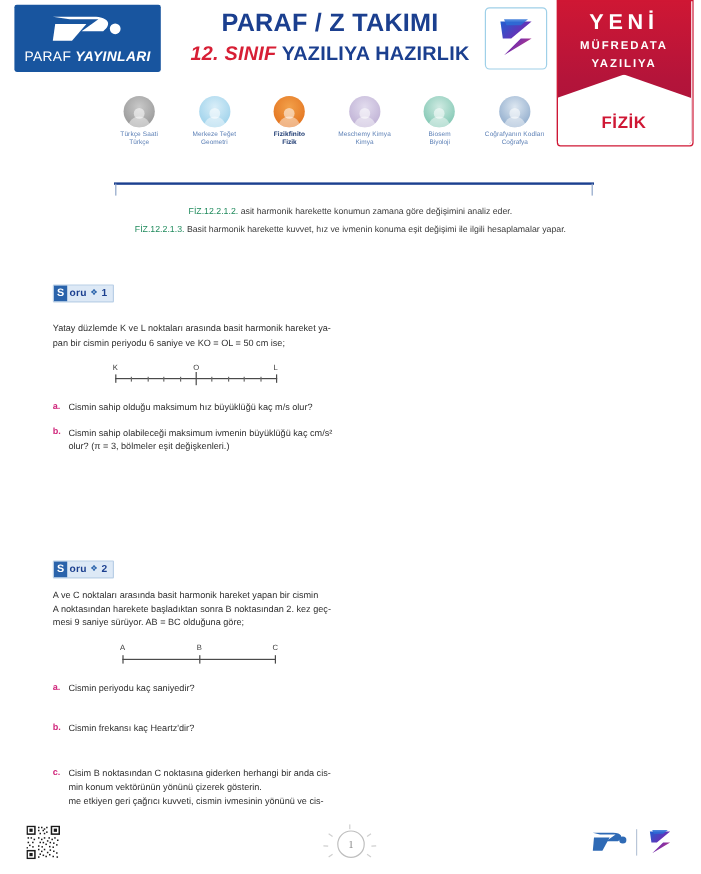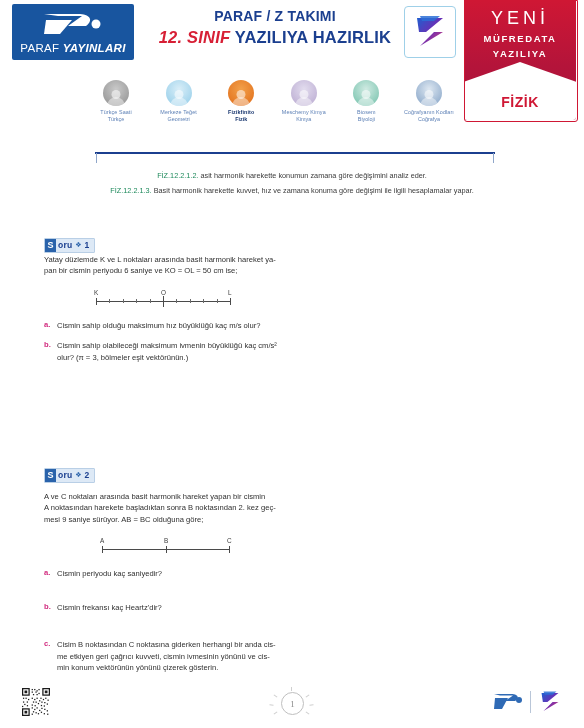--- a/index.html
+++ b/index.html
@@ -26,37 +26,37 @@
   }
   .paraf-logo-text{
     font-size:11.5px;font-weight:bold;color:#ffffff;letter-spacing:.3px;
     margin-bottom:6px;font-style:italic;white-space:nowrap;
   }
   .paraf-logo-text .b{font-style:normal;font-weight:normal;}
 
   .title-block{
     position:absolute;left:150px;top:8px;width:250px;text-align:center;
   }
-  .title-1{font-size:14px;font-weight:bold;color:#1b3f8f;letter-spacing:.2px;}
+  .title-1{font-size:21px;font-weight:bold;color:#1b3f8f;letter-spacing:.2px;}
   .title-2{font-size:16.5px;font-weight:bold;color:#1b3f8f;margin-top:4px;letter-spacing:.2px;}
   .title-2 .red{color:#d71f35;font-style:italic;}
 
   .zbox{
     position:absolute;left:404px;top:6px;width:50px;height:50px;
     border:1px solid #9fd0e8;border-radius:4px;background:#fff;
     display:flex;align-items:center;justify-content:center;
   }
 
   .yeni-banner{
     position:absolute;left:464px;top:0px;width:112px;height:120px;
     background:linear-gradient(180deg,#cf1734 0%,#b4143a 55%,#a8123a 100%);
     border-radius:0 0 3px 3px;
     text-align:center;overflow:hidden;
   }
-  .yeni-t1{font-size:18px;font-weight:normal;color:#fff;letter-spacing:4px;margin-top:8px;}
+  .yeni-t1{font-size:18px;font-weight:bold;color:#fff;letter-spacing:4px;margin-top:8px;}
   .yeni-t2{font-size:9.5px;font-weight:bold;color:#fff;letter-spacing:1.6px;margin-top:4px;line-height:11px;}
   .yeni-arrow{
     position:absolute;bottom:0;left:0;width:112px;height:58px;background:#fff;
     clip-path:polygon(50% 0%, 100% 34%, 100% 100%, 0% 100%, 0% 34%);
   }
   .fizik-label{
     position:absolute;bottom:10px;left:0;width:112px;text-align:center;
     font-size:14px;font-weight:bold;color:#cf1734;letter-spacing:.5px;
   }
   .yeni-outline{
@@ -232,32 +232,32 @@
         <div class="av-name">Coğrafyanın Kodları</div>
         <div class="av-sub">Coğrafya</div>
       </div>
     </div>
 
   <div class="obj-rule"></div>
   <div class="obj-tick-l"></div>
   <div class="obj-tick-r"></div>
   <div class="objectives" id="objectives-list">
       <div class="obj-line"><span class="obj-code">FİZ.12.2.1.2.</span><span> asit harmonik harekette konumun zamana göre değişimini analiz eder.</span></div>
-      <div class="obj-line"><span class="obj-code">FİZ.12.2.1.3.</span><span> Basit harmonik harekette kuvvet, hız ve zamana konuma göre değişimi ile ilgili hesaplamalar yapar.</span></div>
+      <div class="obj-line"><span class="obj-code">FİZ.12.2.1.3.</span><span> Basit harmonik harekette kuvvet, hız ve ivmenin konuma eşit değişimi ile ilgili hesaplamalar yapar.</span></div>
     </div>
 
   <div style="position:absolute;left:44px;top:234px;">
     <div class="qbadge">
       <span class="sq">S</span>
       <span class="txt">oru</span>
       <span class="dia">❖</span>
       <span class="num">1</span>
     </div>
 
-    <div class="qbody" style="margin-top:1px;">
+    <div class="qbody" style="margin-top:16px;">
       <div>Yatay düzlemde K ve L noktaları arasında basit harmonik hareket ya-</div>
       <div>pan bir cismin periyodu 6 saniye ve KO = OL = 50 cm ise;</div>
     </div>
 
     <div class="numline" style="width:232px;margin-top:12px;">
       <div class="nl-axis" style="left:52px;width:135px;"></div>
       <div class="nl-cap" style="left:52px;"></div>
       <div class="nl-cap" style="left:186px;"></div>
       <div class="nl-mid" style="left:119px;"></div>
       <div class="nl-tick" style="left:65.4px;"></div>
@@ -277,21 +277,21 @@
         <div class="sub-q">
           <div class="sub-let">a.</div>
           <div class="sub-txt">
             <div>Cismin sahip olduğu maksimum hız büyüklüğü kaç m/s olur?</div>
           </div>
         </div>
         <div class="sub-q">
           <div class="sub-let">b.</div>
           <div class="sub-txt">
             <div>Cismin sahip olabileceği maksimum ivmenin büyüklüğü kaç cm/s²</div>
-            <div>olur? (π = 3, bölmeler eşit vektörünün.)</div>
+            <div>olur? (π = 3, bölmeler eşit değişkenleri.)</div>
           </div>
         </div>
       </div>
   </div>
 
   <div style="position:absolute;left:44px;top:464px;">
     <div class="qbadge">
       <span class="sq">S</span>
       <span class="txt">oru</span>
       <span class="dia">❖</span>
@@ -324,22 +324,22 @@
         <div class="sub-q" style="margin-bottom: 22px;">
           <div class="sub-let">b.</div>
           <div class="sub-txt">
             <div>Cismin frekansı kaç Heartz'dir?</div>
           </div>
         </div>
         <div class="sub-q" style="margin-top: 26px;">
           <div class="sub-let">c.</div>
           <div class="sub-txt">
             <div>Cisim B noktasından C noktasına giderken herhangi bir anda cis-</div>
+            <div>min konum vektörünün yönünü çizerek gösterin.</div>
             <div>me etkiyen geri çağrıcı kuvveti, cismin ivmesinin yönünü ve cis-</div>
-            <div>min konum vektörünün yönünü çizerek gösterin.</div>
           </div>
         </div>
       </div>
   </div>
 
   <div class="footer">
     <svg class="qr" viewBox="0 0 29 29">
       <rect width="29" height="29" fill="#ffffff"></rect>
       <g fill="#1a1a1a">
         <rect x="0" y="0" width="8" height="8"></rect>

